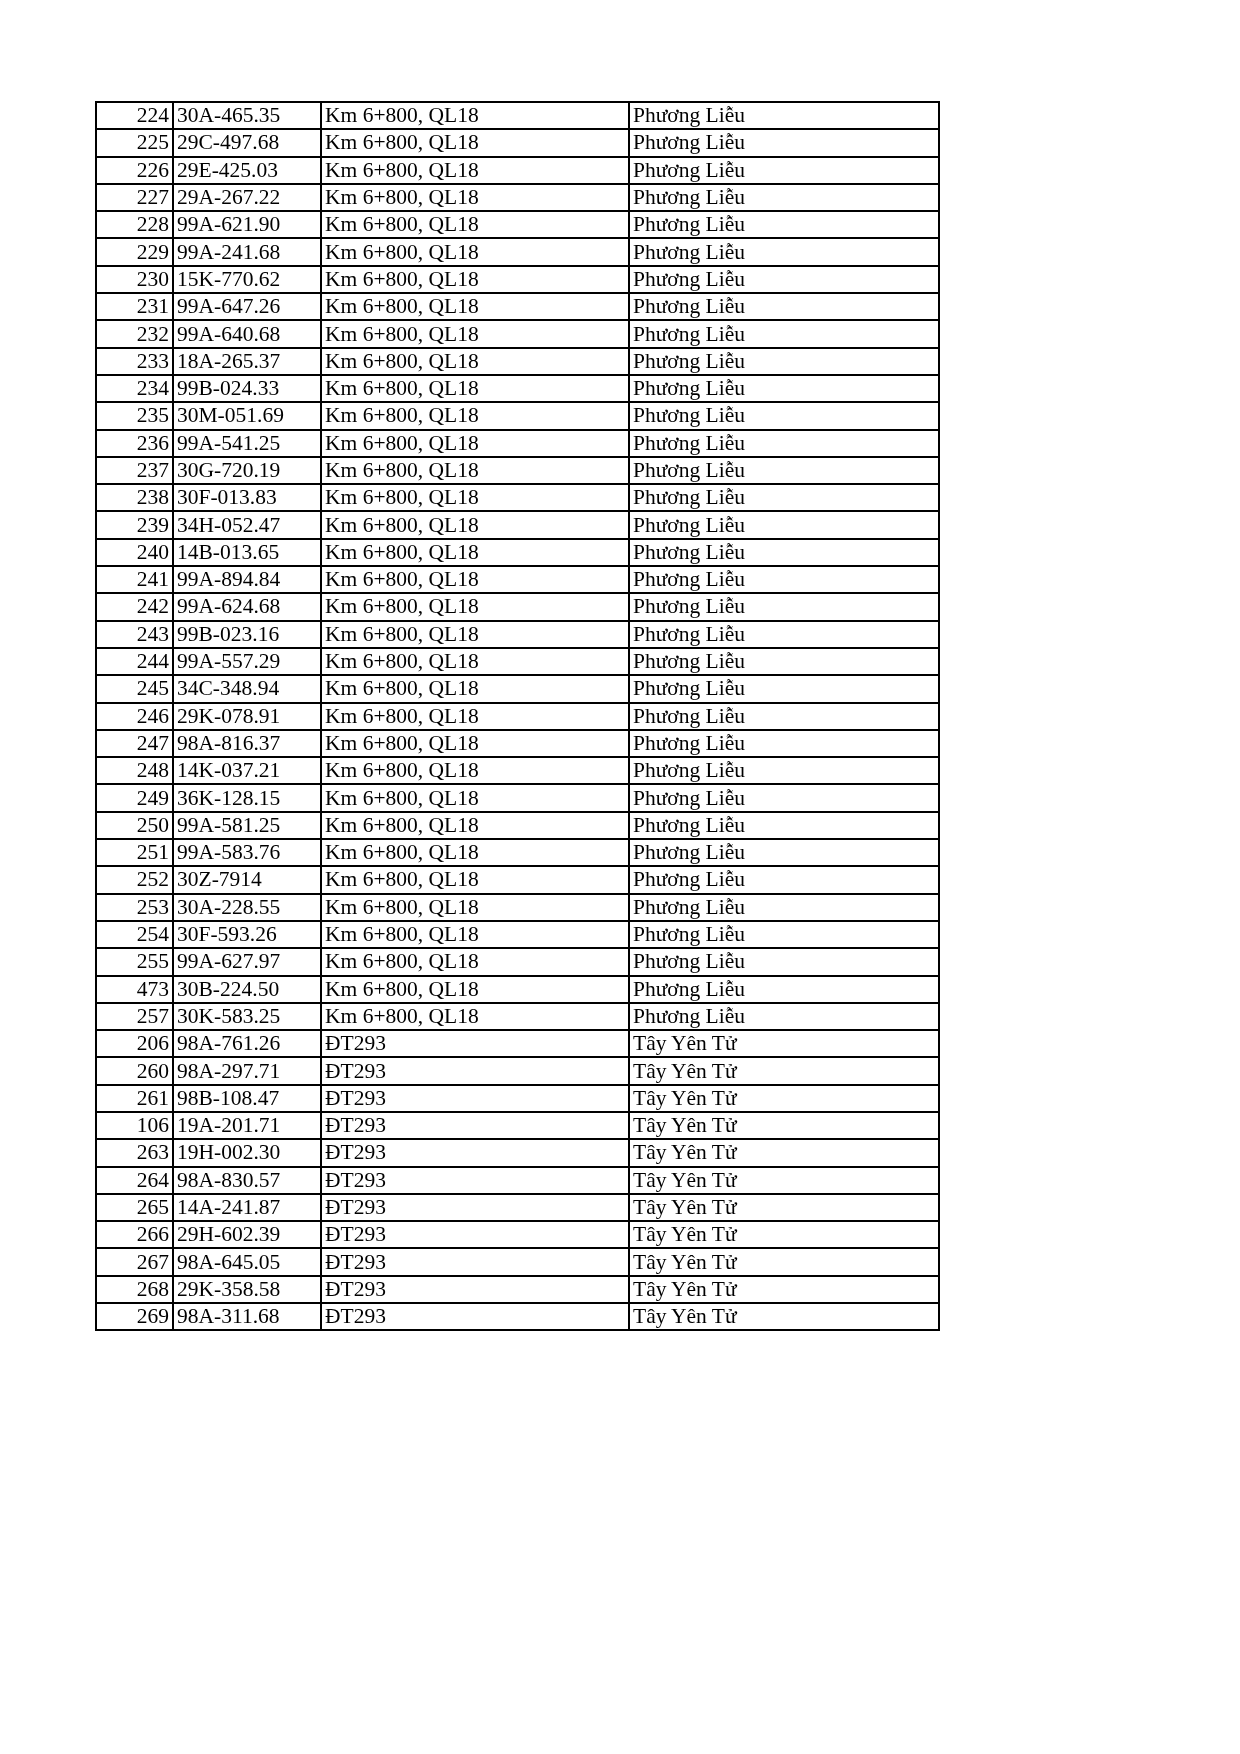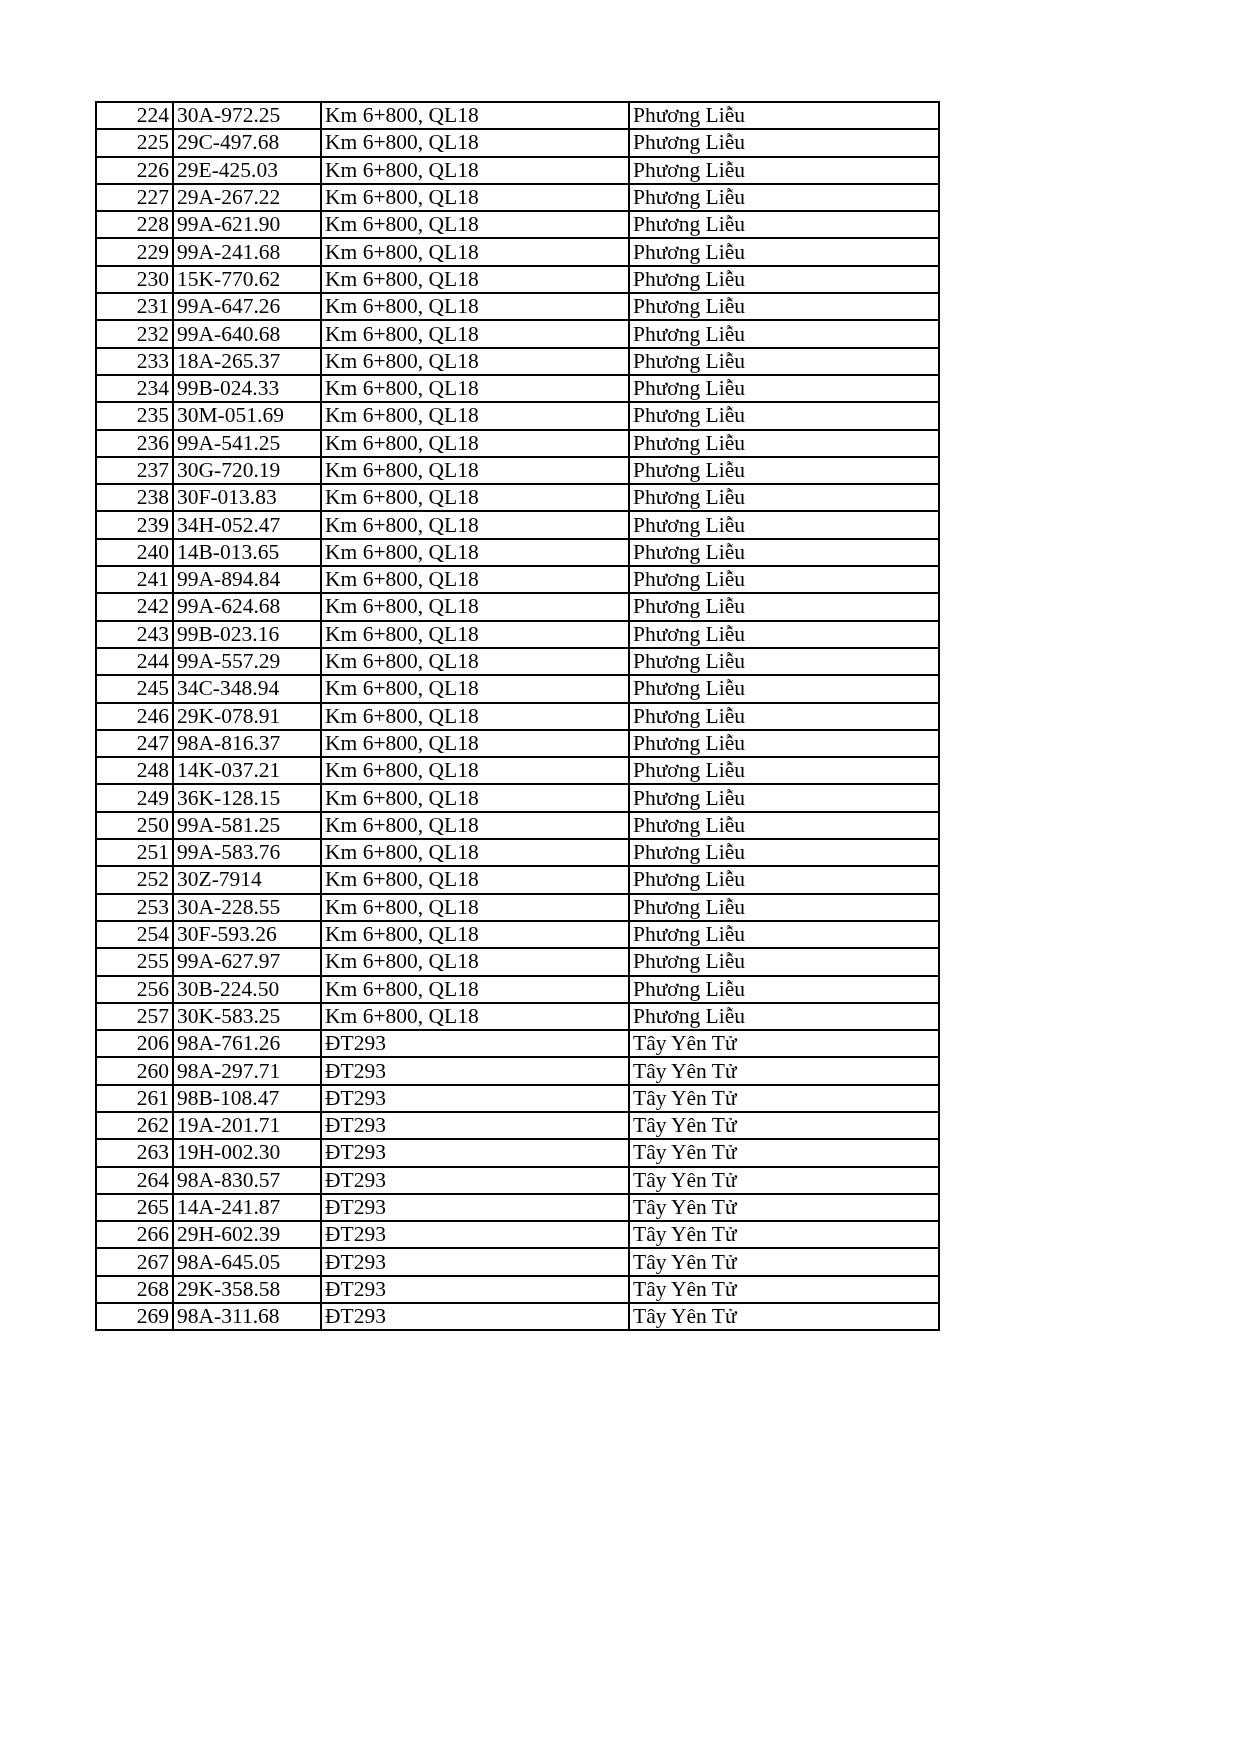--- a/index.html
+++ b/index.html
@@ -29,21 +29,21 @@
   <table class="violations">
     <colgroup>
       <col class="c-stt">
         <col class="c-plate">
         <col class="c-loc">
         <col class="c-unit">
     </colgroup>
     <tbody id="tbody">
         <tr>
           <td class="stt">224</td>
-          <td class="plate">30A-972.25</td>
+          <td class="plate">30A-465.35</td>
           <td class="loc">Km 6+800, QL18</td>
           <td class="unit">Phương Liễu</td>
         </tr>
         <tr>
           <td class="stt">225</td>
           <td class="plate">29C-497.68</td>
           <td class="loc">Km 6+800, QL18</td>
           <td class="unit">Phương Liễu</td>
         </tr>
         <tr>
@@ -220,21 +220,21 @@
           <td class="loc">Km 6+800, QL18</td>
           <td class="unit">Phương Liễu</td>
         </tr>
         <tr>
           <td class="stt">255</td>
           <td class="plate">99A-627.97</td>
           <td class="loc">Km 6+800, QL18</td>
           <td class="unit">Phương Liễu</td>
         </tr>
         <tr>
-          <td class="stt">256</td>
+          <td class="stt">473</td>
           <td class="plate">30B-224.50</td>
           <td class="loc">Km 6+800, QL18</td>
           <td class="unit">Phương Liễu</td>
         </tr>
         <tr>
           <td class="stt">257</td>
           <td class="plate">30K-583.25</td>
           <td class="loc">Km 6+800, QL18</td>
           <td class="unit">Phương Liễu</td>
         </tr>
@@ -250,21 +250,21 @@
           <td class="loc">ĐT293</td>
           <td class="unit">Tây Yên Tử</td>
         </tr>
         <tr>
           <td class="stt">261</td>
           <td class="plate">98B-108.47</td>
           <td class="loc">ĐT293</td>
           <td class="unit">Tây Yên Tử</td>
         </tr>
         <tr>
-          <td class="stt">262</td>
+          <td class="stt">106</td>
           <td class="plate">19A-201.71</td>
           <td class="loc">ĐT293</td>
           <td class="unit">Tây Yên Tử</td>
         </tr>
         <tr>
           <td class="stt">263</td>
           <td class="plate">19H-002.30</td>
           <td class="loc">ĐT293</td>
           <td class="unit">Tây Yên Tử</td>
         </tr>

